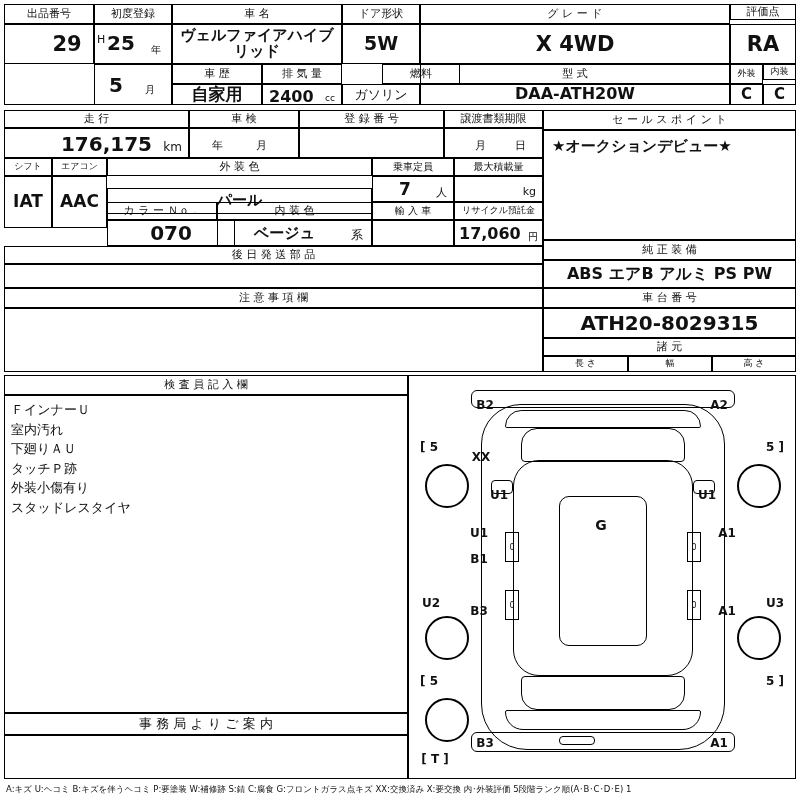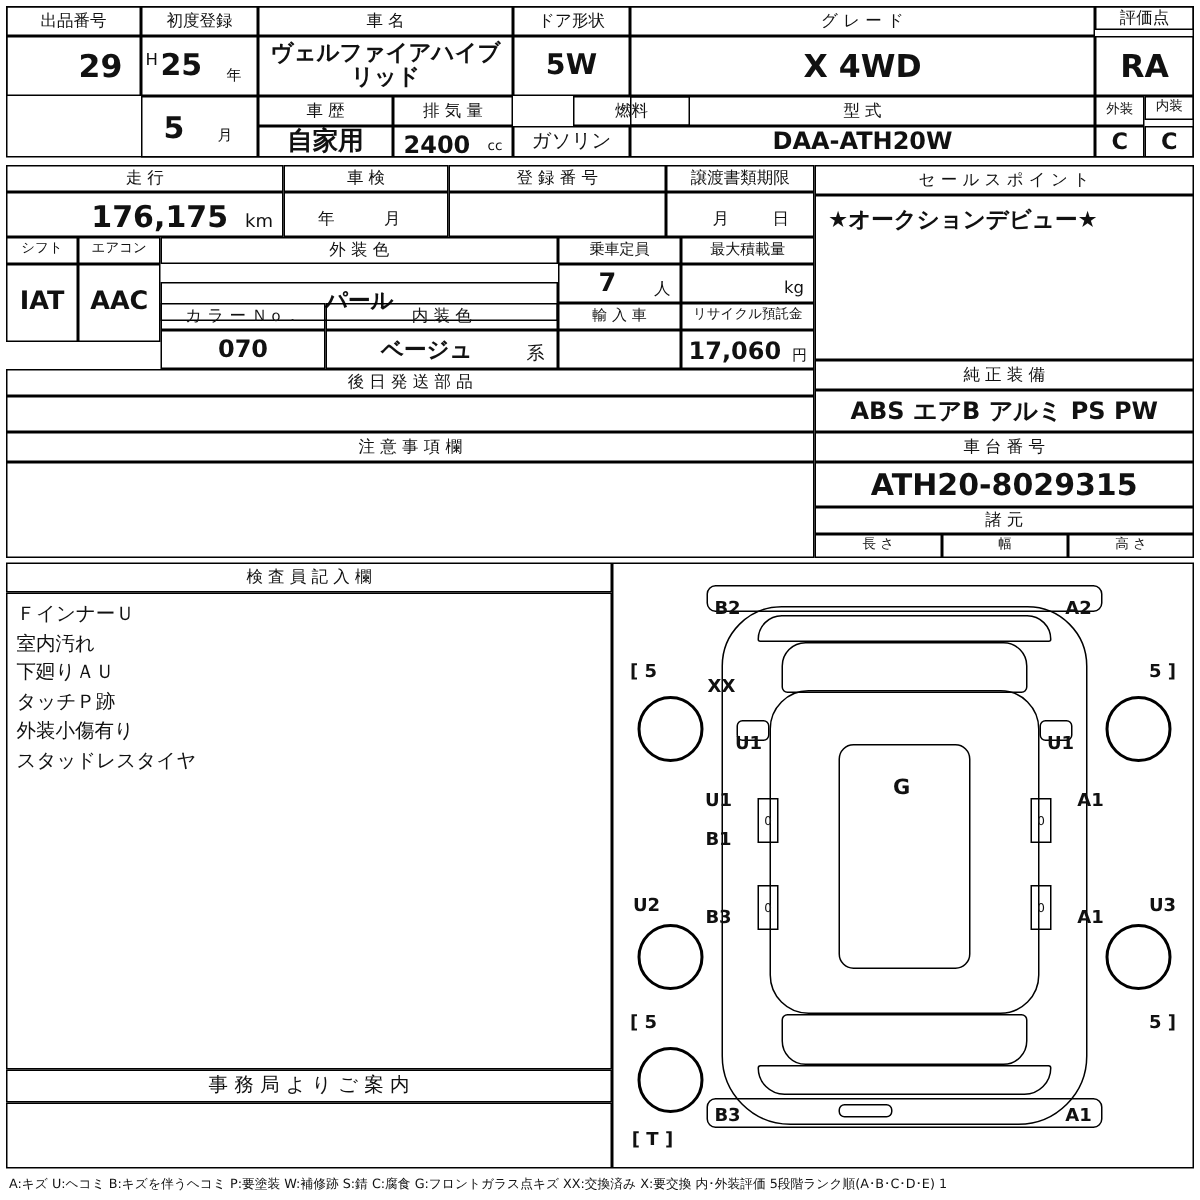--- a/index.html
+++ b/index.html
@@ -111,21 +111,21 @@
   </div>
   <div class="bx" style="left:454px;top:176px;width:89px;height:26px;">
     <div class="nb" style="right:6px;top:8px;font-size:11px;">kg</div>
   </div>
 
   <div class="bx lbl" style="left:107px;top:202px;width:110px;height:18px;">カ ラ ー Ｎｏ．</div>
   <div class="bx lbl" style="left:217px;top:202px;width:155px;height:18px;">内 装 色</div>
   <div class="bx lbl sm" style="left:372px;top:202px;width:82px;height:18px;">輸 入 車</div>
   <div class="bx lbl xs" style="left:454px;top:202px;width:89px;height:18px;">リサイクル預託金</div>
 
-  <div class="bx val bold" style="left:107px;top:220px;width:110px;height:26px;font-size:16px;">070</div>
+  <div class="bx val bold" style="left:107px;top:220px;width:128px;height:26px;font-size:20px;">070</div>
   <div class="bx" style="left:217px;top:220px;width:155px;height:26px;text-decoration:underline;">
     <div class="nb bold" style="left:36px;top:3px;font-size:15px;">ベージュ</div>
     <div class="nb" style="right:8px;top:6px;font-size:12px;">系</div>
   </div>
   <div class="bx" style="left:372px;top:220px;width:82px;height:26px;"></div>
   <div class="bx" style="left:454px;top:220px;width:89px;height:26px;">
     <div class="nb bold" style="left:4px;top:3px;font-size:16px;">17,060</div>
     <div class="nb" style="right:4px;top:9px;font-size:10px;">円</div>
   </div>
 

